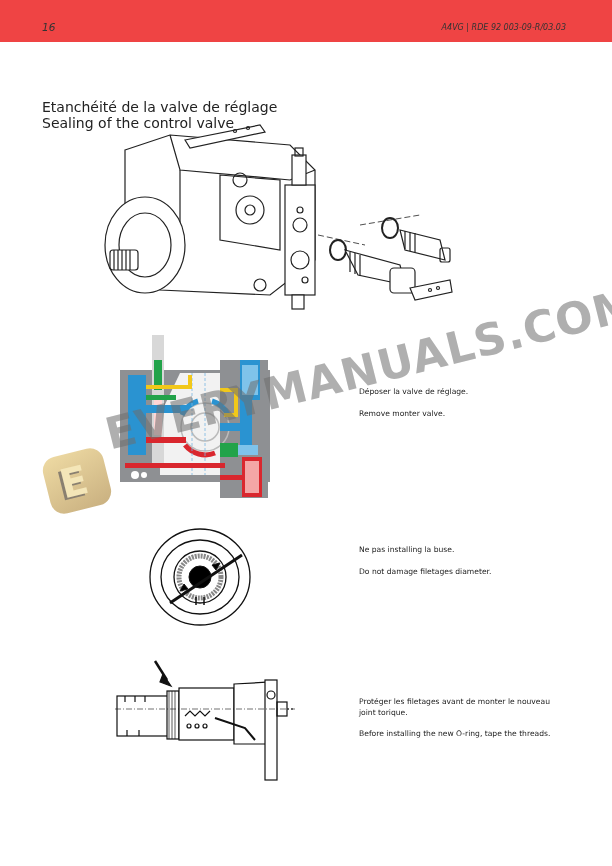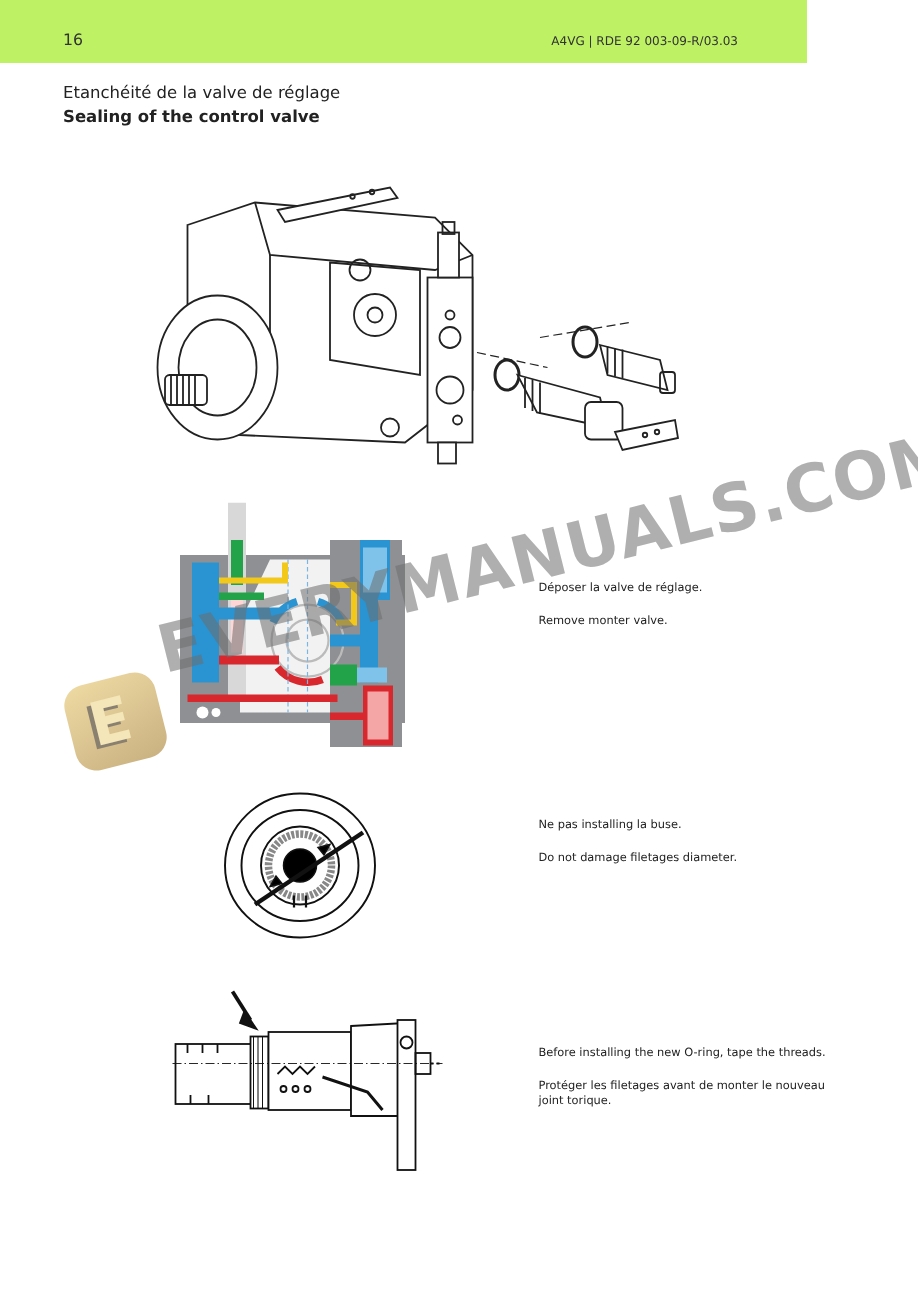--- a/index.html
+++ b/index.html
@@ -3,34 +3,35 @@
 <meta charset="utf-8">
 <style>
   html, body { margin: 0; padding: 0; }
   body {
     width: 612px; height: 866px; position: relative; overflow: hidden;
     background: #ffffff;
     font-family: "DejaVu Sans", "Liberation Sans", sans-serif;
     color: #222;
   }
   .header-bar {
-    position: absolute; left: 0; top: 0; width: 538px; height: 42px;
-    background: #bef264;
+    position: absolute; left: 0; top: 0; width: 612px; height: 42px;
+    background: #ef4444;
+    font-style: italic;
   }
   .page-num {
     position: absolute; left: 42px; top: 21px; font-size: 10.5px; color: #333;
   }
   .doc-ref {
     position: absolute; right: 46px; top: 23px; font-size: 8px; color: #333;
   }
   .title-fr, .title-en {
-    position: absolute; left: 42px; font-size: 11px; color: #222;
+    position: absolute; left: 42px; font-size: 14px; color: #222; margin-top: 44px;
   }
   .title-fr { top: 55px; }
-  .title-en { top: 71px; font-weight: bold; }
+  .title-en { top: 71px; }
   .caption {
     position: absolute; left: 359px; width: 200px; font-size: 7.6px; line-height: 10.5px; color: #222;
   }
   .caption p { margin: 0 0 11px 0; }
   svg { position: absolute; }
   .watermark-text {
     position: absolute; left: 100px; top: 410px;
     font-family: "DejaVu Sans", sans-serif; font-weight: bold; font-size: 44px;
     color: rgba(110,110,110,0.55); letter-spacing: 1px;
     transform: rotate(-14deg); transform-origin: left top;
@@ -183,20 +184,20 @@
 
 <div class="caption" style="top:387px">
   <p>Déposer la valve de réglage.</p>
   <p>Remove monter valve.</p>
 </div>
 <div class="caption" style="top:545px">
   <p>Ne pas installing la buse.</p>
   <p>Do not damage filetages diameter.</p>
 </div>
 <div class="caption" style="top:697px;width:205px">
+  <p>Protéger les filetages avant de monter le nouveau joint torique.</p>
   <p>Before installing the new O-ring, tape the threads.</p>
-  <p>Protéger les filetages avant de monter le nouveau joint torique.</p>
 </div>
 
 <div class="watermark-logo">
   <span>E</span>
 </div>
 <div class="watermark-text">EVERYMANUALS.COM</div>
 
 </body></html>

